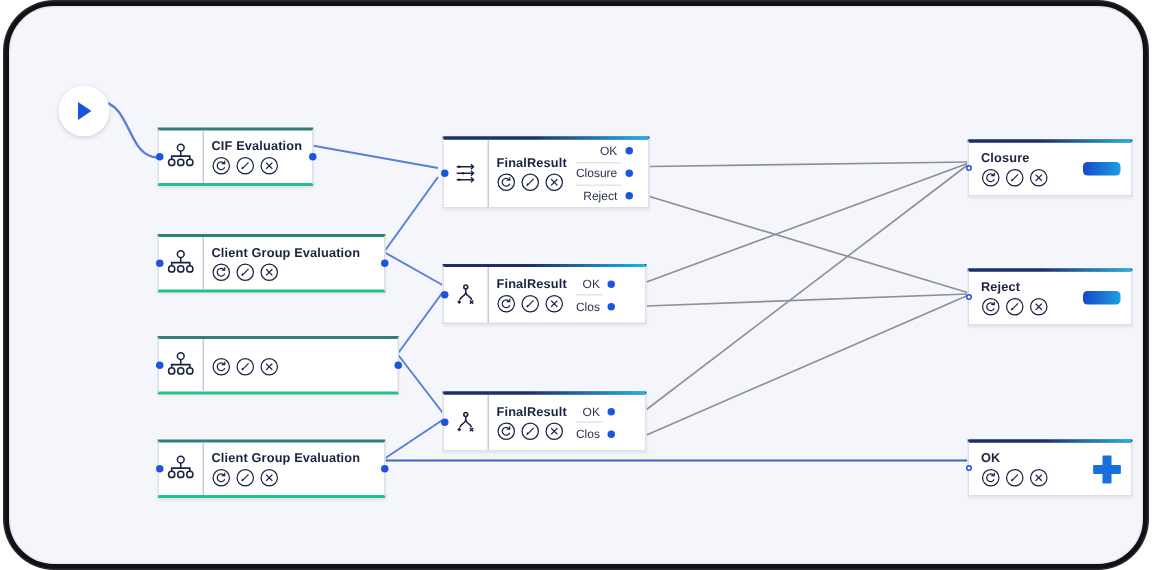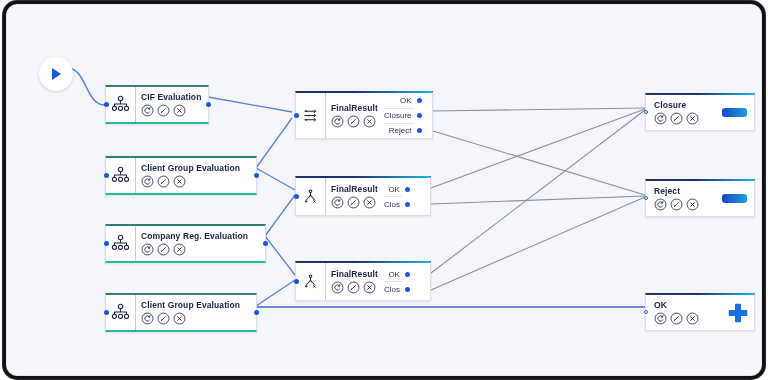--- a/index.html
+++ b/index.html
@@ -7,21 +7,21 @@
     width: 768px; height: 380px;
     background: #ffffff;
     font-family: "Liberation Sans", sans-serif;
     overflow: hidden;
   }
   #frame {
     position: absolute;
     left: 6px; top: 4px;
     width: 756px; height: 372px;
     background: #f4f5fb;
-    border-radius: 11px;
+    border-radius: 30px;
     border: 1px solid #e4e6f0;
     box-shadow: 0 0 0 3px #111215, 0 0 0 4px #2a2b30;
     overflow: hidden;
   }
   #canvas {
     position: absolute;
     left: 0; top: 0;
     width: 756px; height: 372px;
     background: #f5f6fb;
   }
@@ -261,21 +261,20 @@
       <div class="glyph-cell">
         <svg width="19" height="19" viewBox="0 0 22 22">
           <circle cx="11" cy="4" r="2.6" fill="none" stroke="#1a2340" stroke-width="1.2"></circle>
           <path d="M11 6.6 V10 M4 13 V10.5 H18 V13" fill="none" stroke="#1a2340" stroke-width="1.2"></path>
           <circle cx="4" cy="15.4" r="2.4" fill="none" stroke="#1a2340" stroke-width="1.2"></circle>
           <circle cx="11" cy="15.4" r="2.4" fill="none" stroke="#1a2340" stroke-width="1.2"></circle>
           <circle cx="18" cy="15.4" r="2.4" fill="none" stroke="#1a2340" stroke-width="1.2"></circle>
         </svg>
       </div>
       <div class="body-cell">
-        <div class="node-title">Company Reg. Evaluation</div>
         <div class="act-row">
           <svg class="act" viewBox="0 0 20 20">
             <circle cx="10" cy="10" r="8.4" fill="none" stroke="#1a2340" stroke-width="1.25"></circle>
             <path d="M13 7.5 A4 4 0 1 0 13.6 11.6" fill="none" stroke="#1a2340" stroke-width="1.25"></path>
             <path d="M13.6 4.8 L13.6 7.9 L10.5 7.9" fill="none" stroke="#1a2340" stroke-width="1.25"></path>
           </svg>
           <svg class="act" viewBox="0 0 20 20">
             <circle cx="10" cy="10" r="8.4" fill="none" stroke="#1a2340" stroke-width="1.25"></circle>
             <path d="M6.6 13.4 L13.4 6.6" stroke="#1a2340" stroke-width="1.25" fill="none"></path>
             <path d="M6.6 13.4 L7.4 11.3" stroke="#1a2340" stroke-width="1.25" fill="none"></path>

